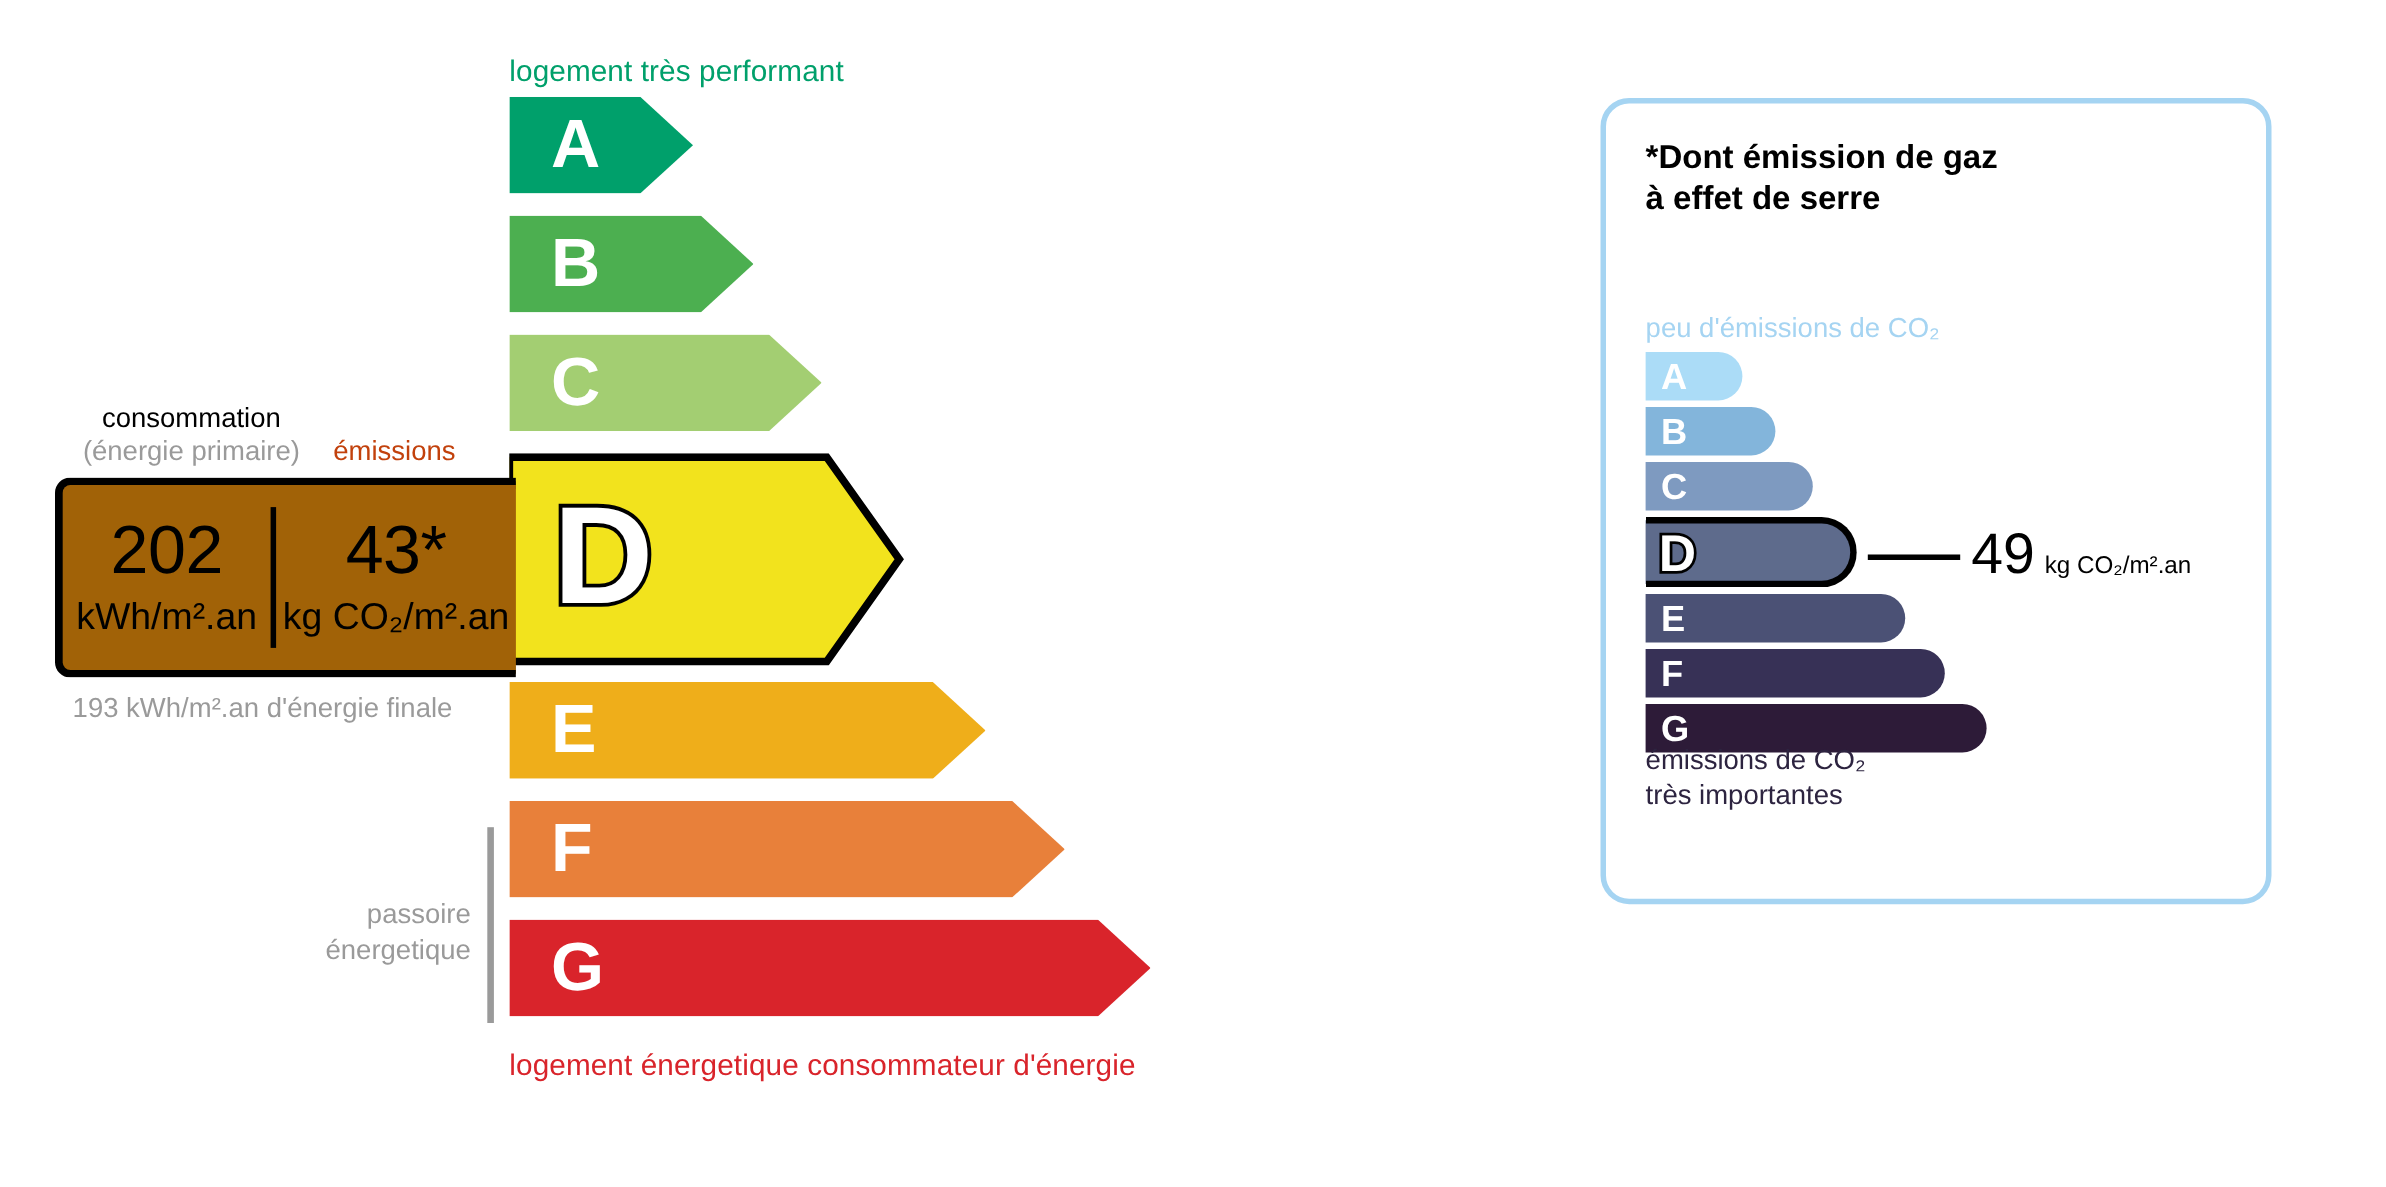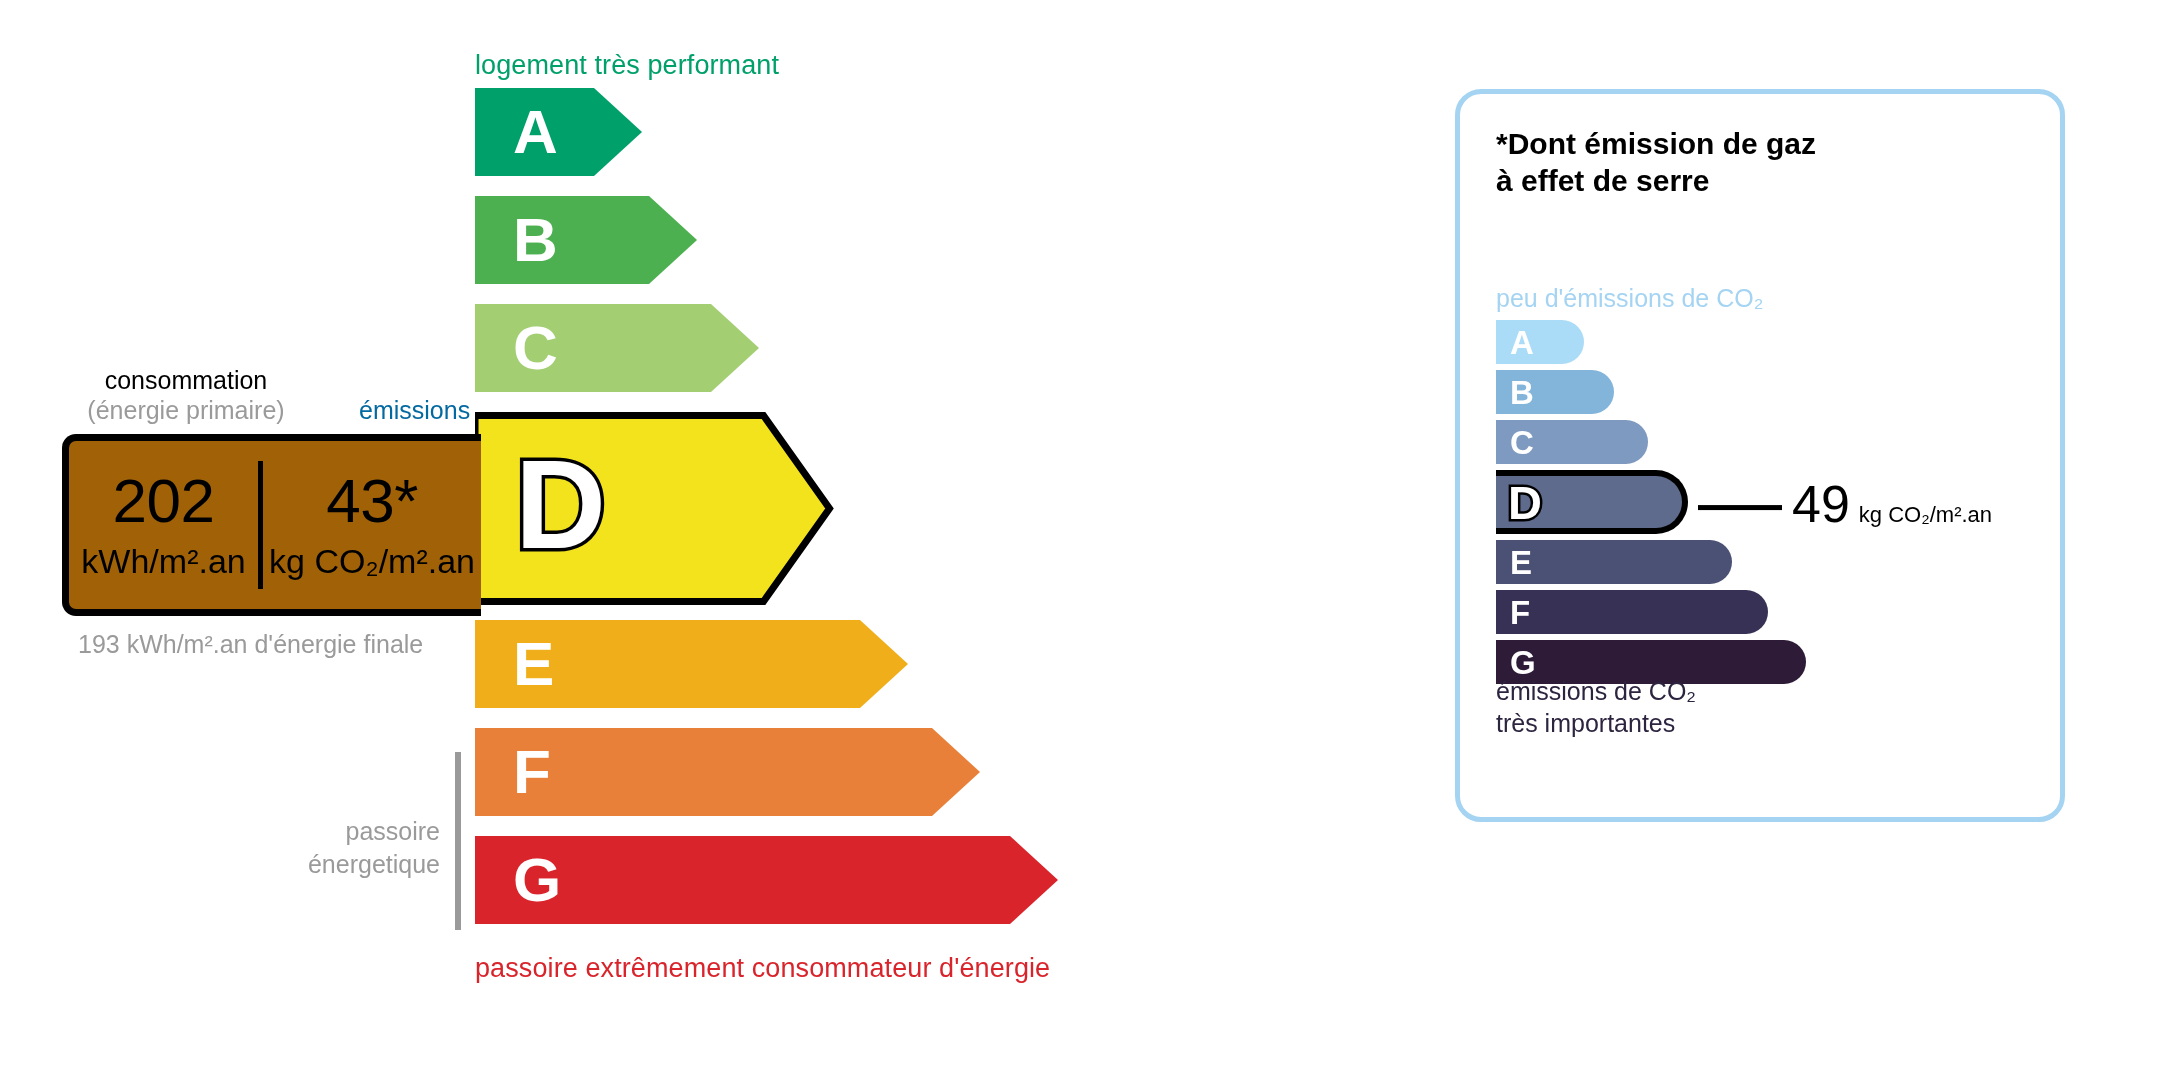--- a/index.html
+++ b/index.html
@@ -17,21 +17,21 @@
     position: relative;
     width: 2169px;
     height: 1079px;
     background: #ffffff;
   }
 
   
 
   .dpe-panel {
     position: absolute;
-    left: 12px;
+    left: 0;
     top: 0;
     width: 1400px;
     height: 1079px;
   }
 
   
   .caption-top {
     position: absolute;
     left: 463px;
     top: 50px;
@@ -170,22 +170,21 @@
   .vb-label-primaire {
     left: 44px;
     top: 396px;
     color: #9a9a9a;
     width: 260px;
     text-align: center;
   }
   .vb-label-emissions {
     left: 303px;
     top: 396px;
-    color: #0369a1;
-    margin-left: 44px;
+    color: #c2410c;
   }
 
   
   .vb-footnote {
     position: absolute;
     left: 66px;
     top: 628px;
     font-size: 25px;
     line-height: 1.32;
     color: #9a9a9a;
@@ -372,21 +371,21 @@
             <span class="arrow-letter">F</span>
           </div>
         </div>
         <div class="rung">
           <div class="arrow" style="width: 583px; background: rgb(217, 36, 43);">
             <span class="arrow-letter">G</span>
           </div>
         </div>
       </div>
 
-    <div class="caption-bottom">passoire extrêmement consommateur d'énergie</div>
+    <div class="caption-bottom">logement énergetique consommateur d'énergie</div>
 
     <div class="vb-label vb-label-consommation">consommation</div>
     <div class="vb-label vb-label-primaire">(énergie primaire)</div>
     <div class="vb-label vb-label-emissions">émissions</div>
 
     <div class="value-box">
       <div class="value-cell">
         <div class="value-number">202</div>
         <div class="value-unit">kWh/m².an</div>
       </div>

